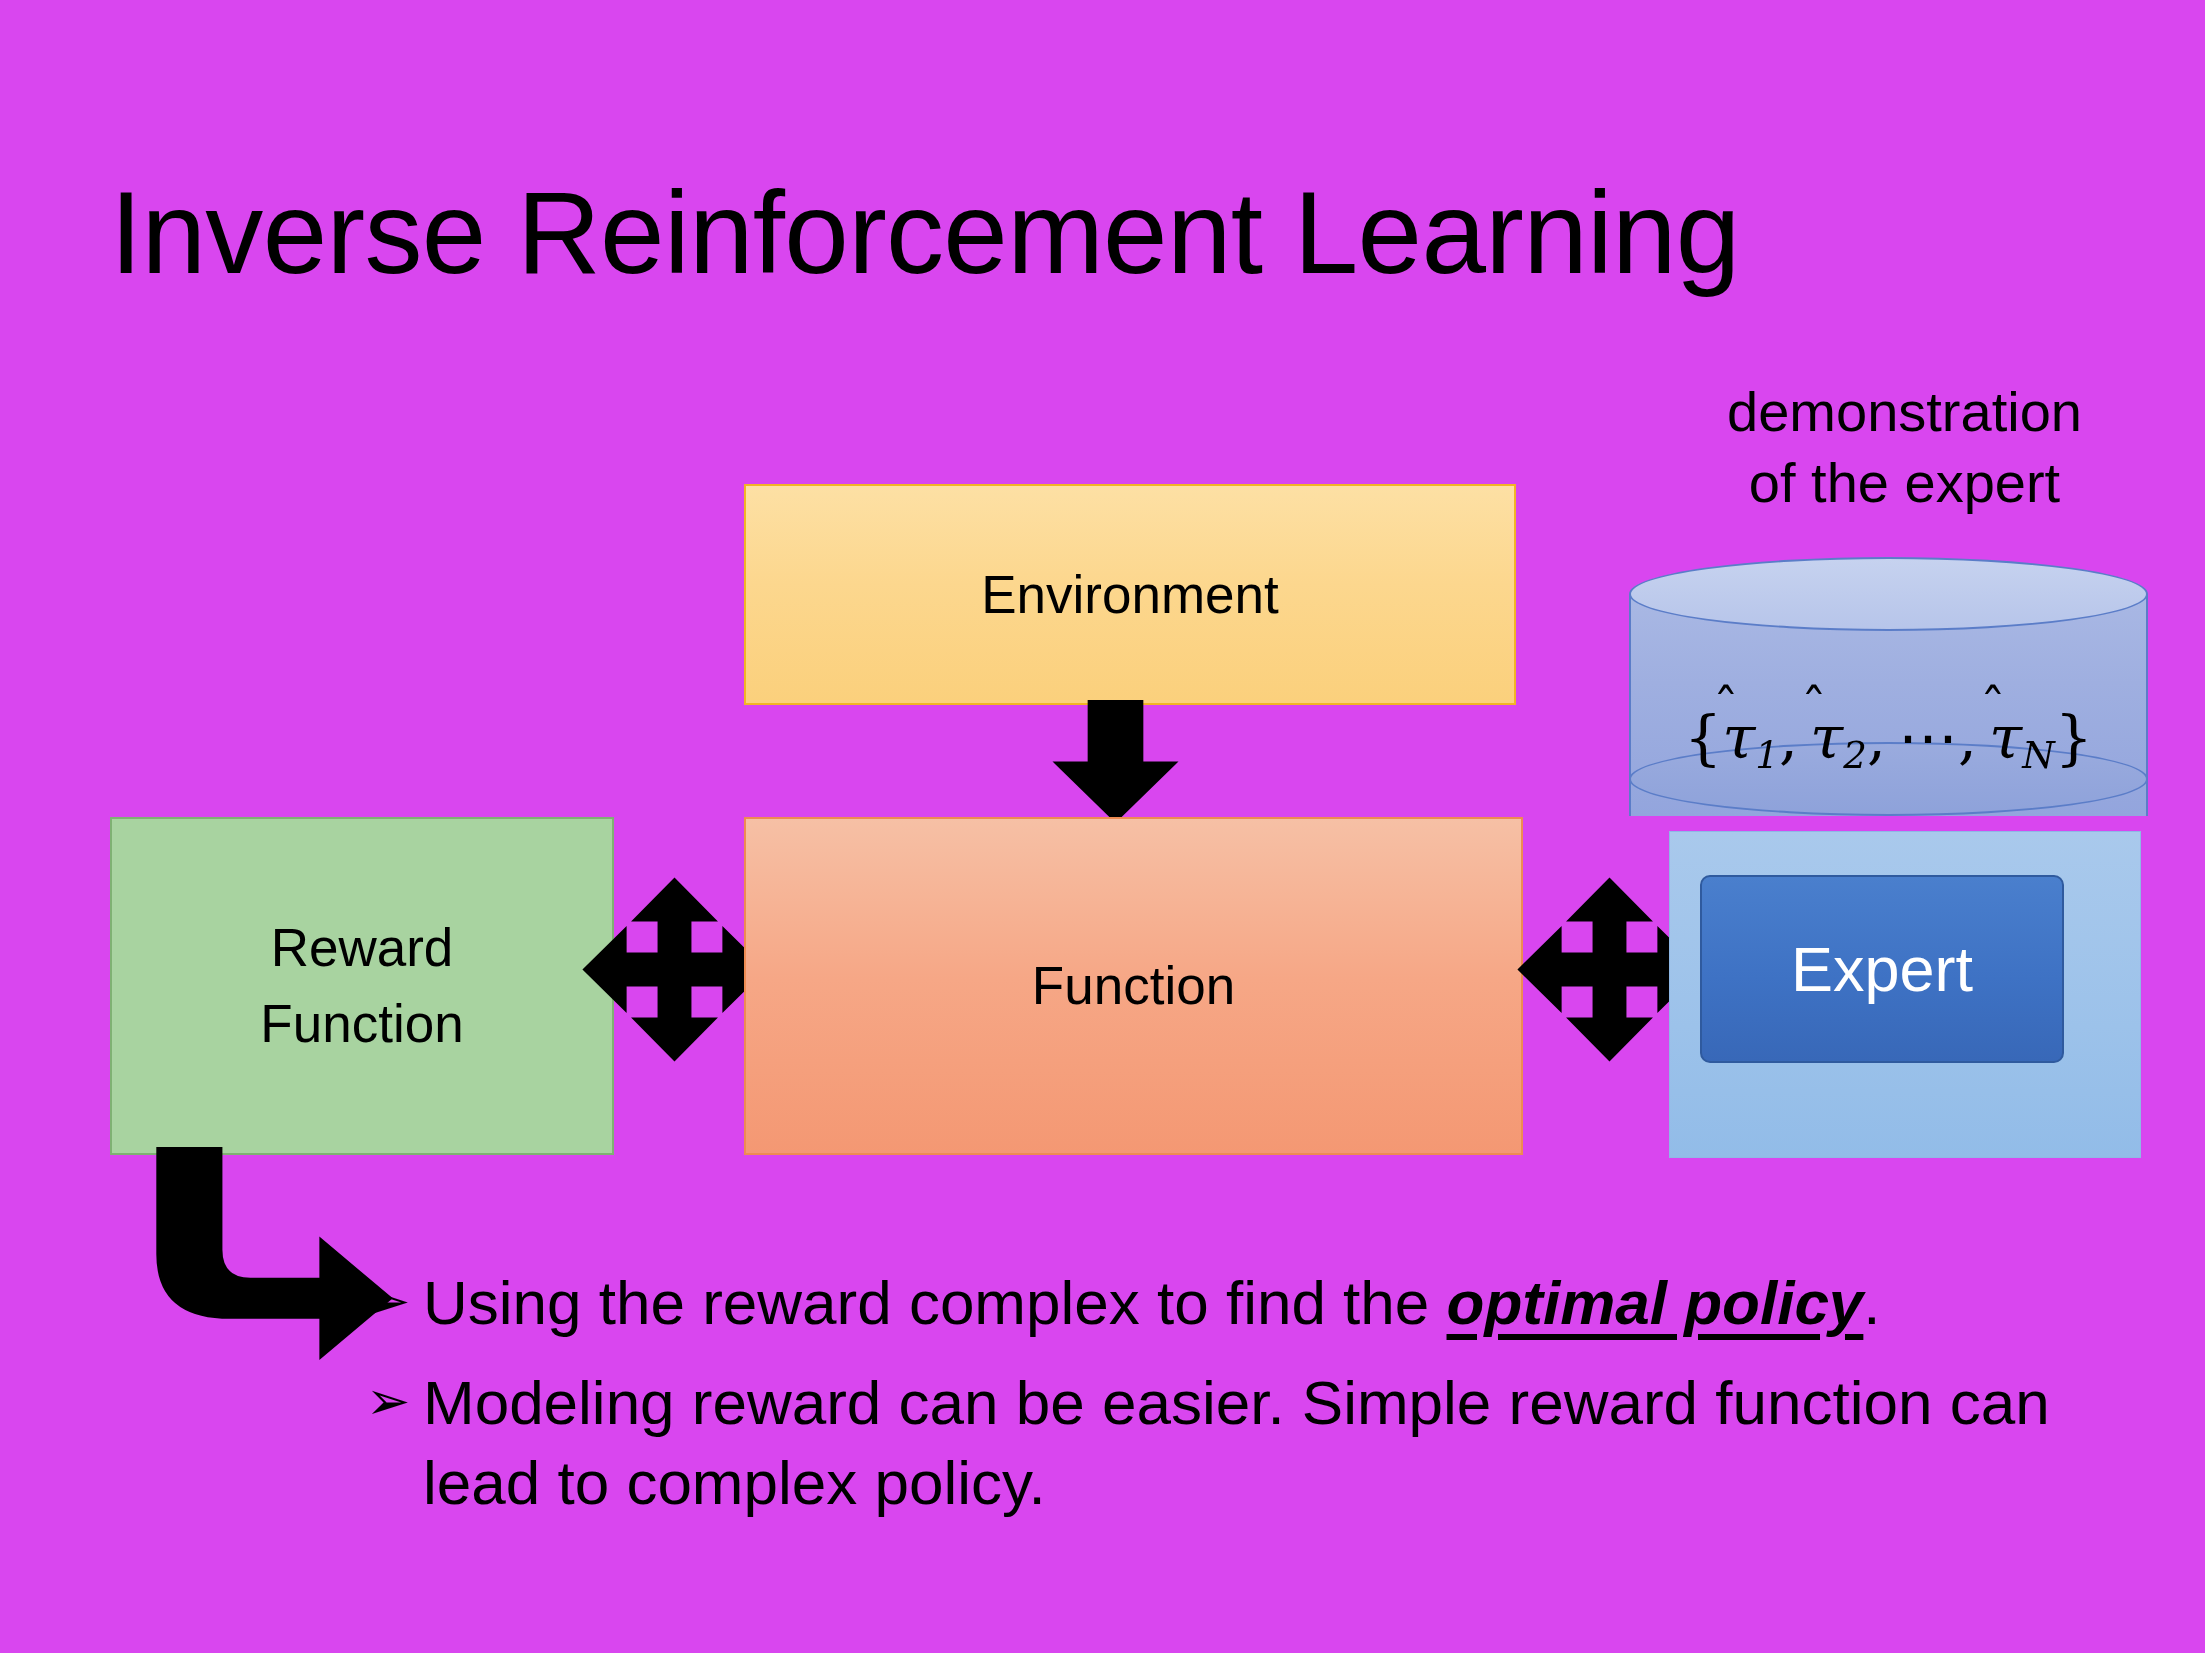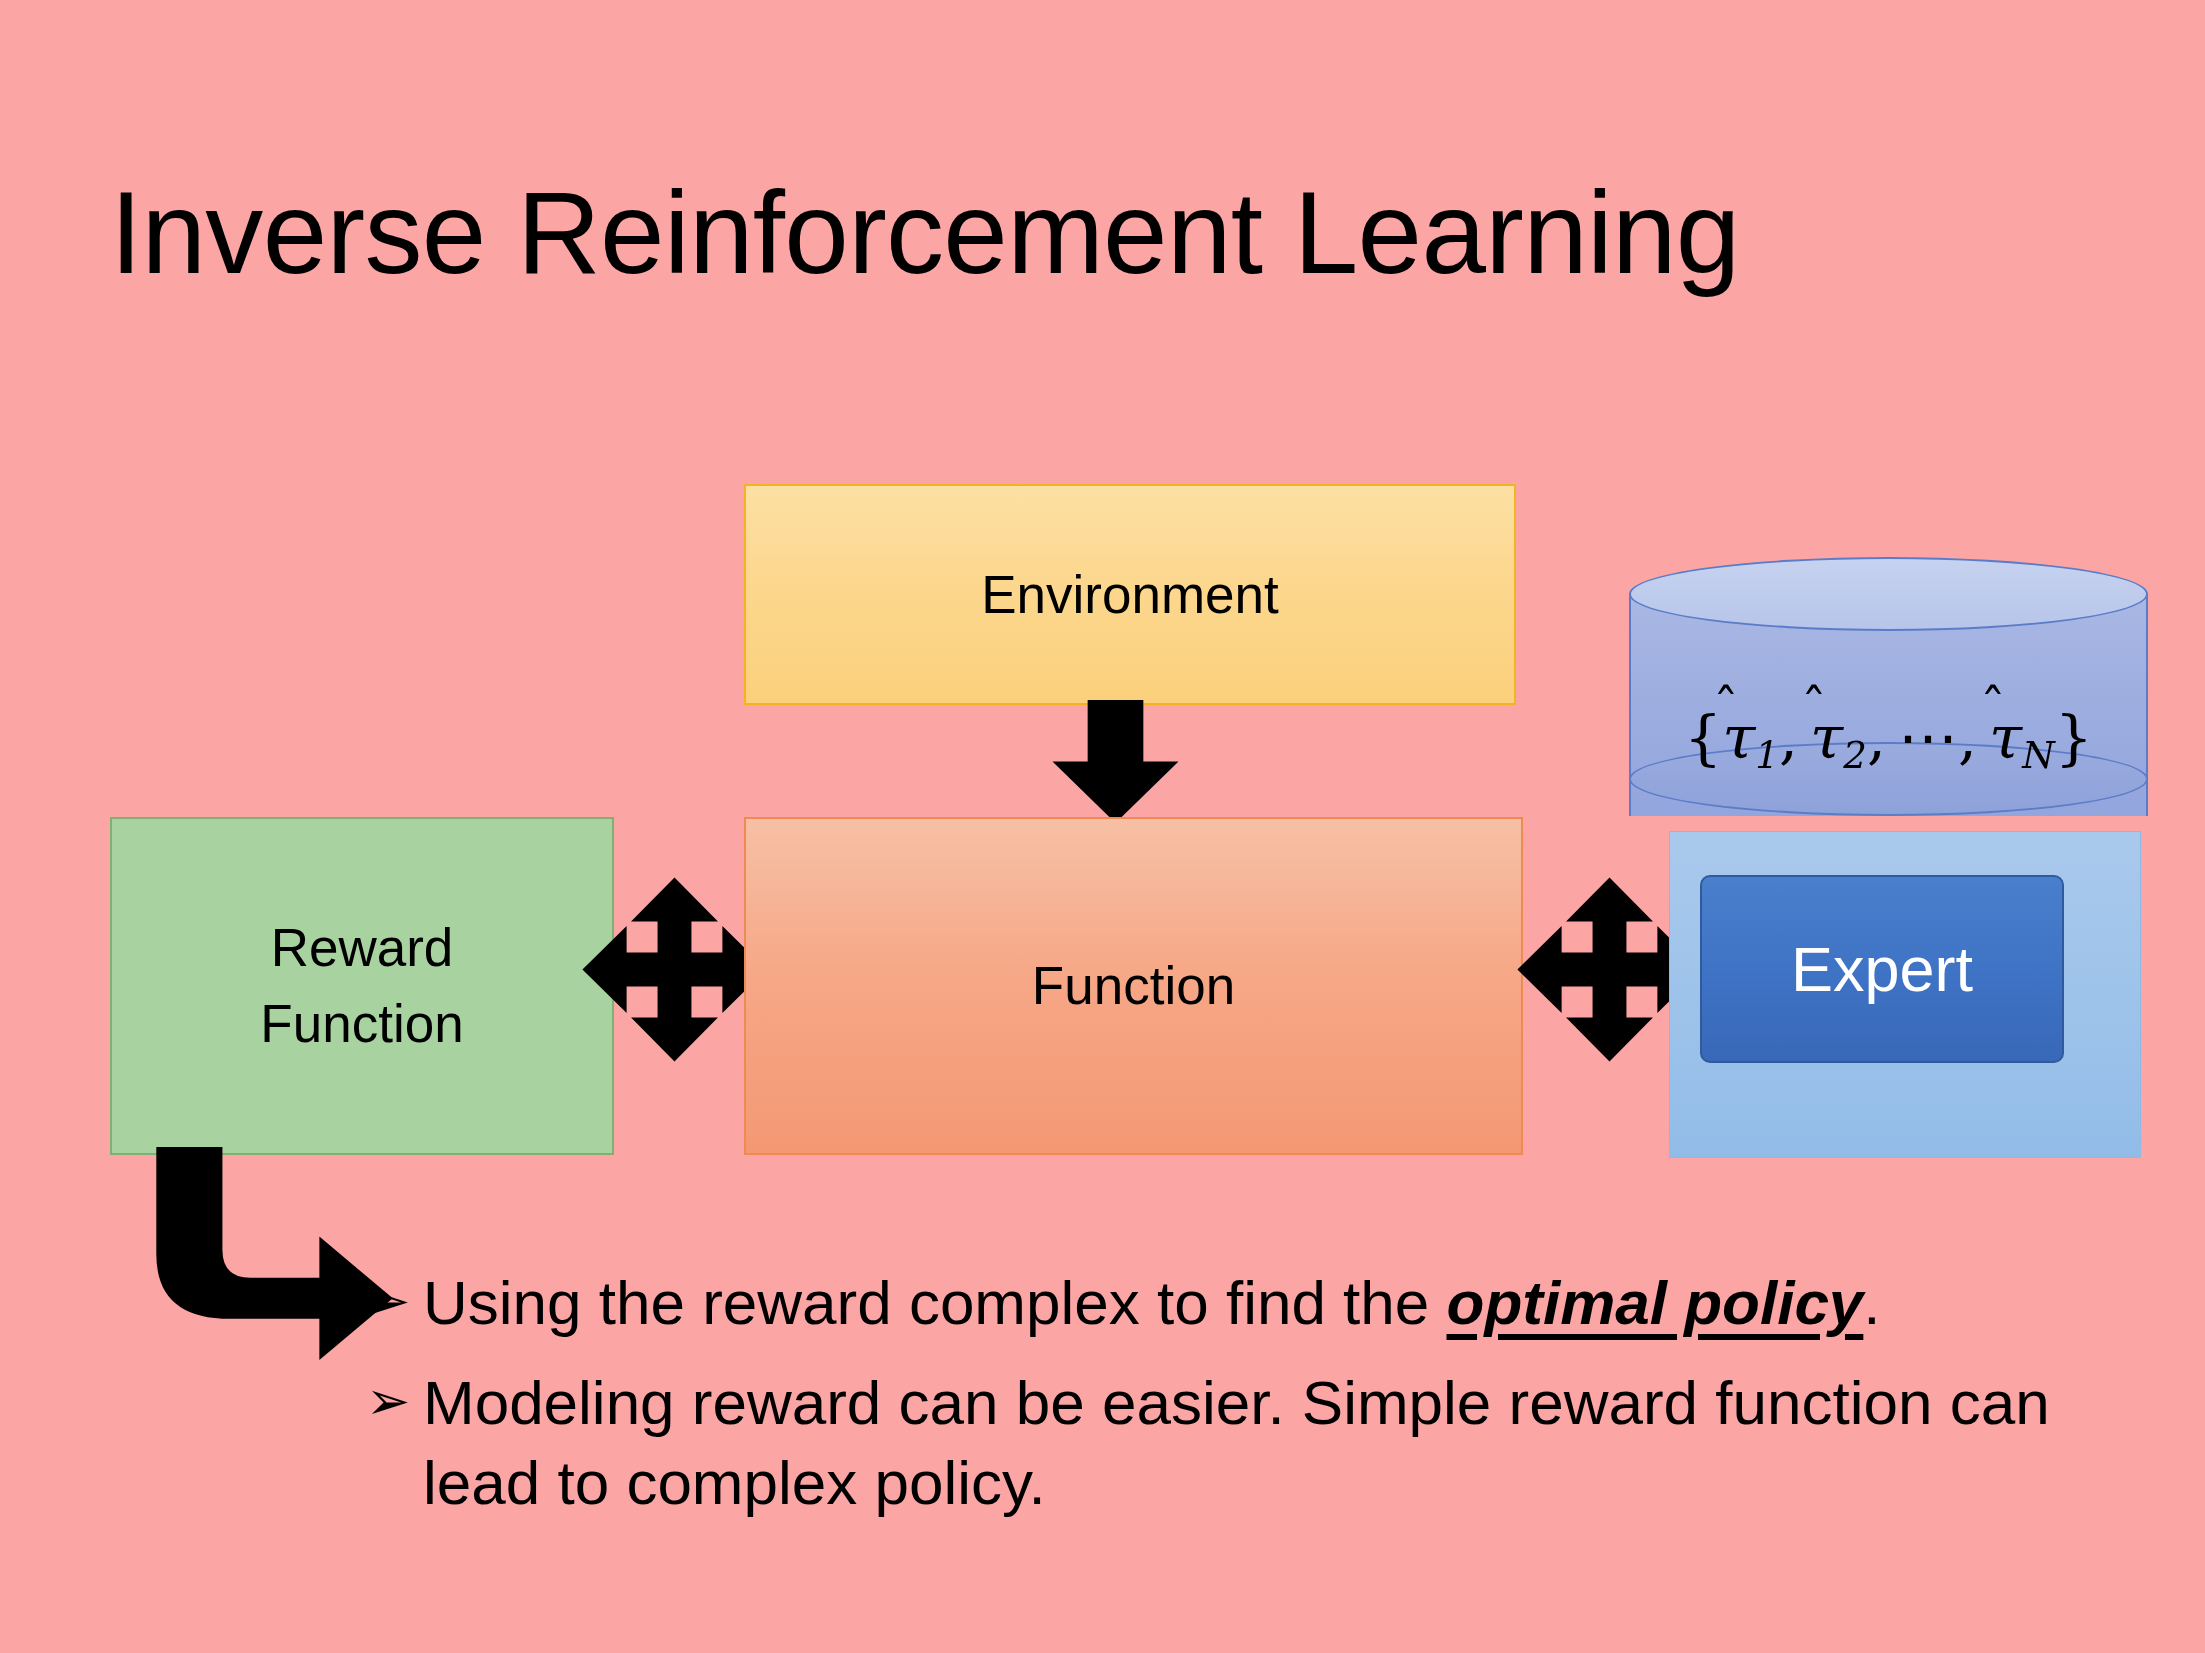--- a/index.html
+++ b/index.html
@@ -7,21 +7,21 @@
     padding: 0;
     background: #ffffff;
   }
   body {
     font-family: "Liberation Sans", sans-serif;
   }
   #slide {
     position: relative;
     width: 2205px;
     height: 1654px;
-    background: #fca5a5;
+    background: #d946ef;
     overflow: hidden;
   }
 
   
   #slide-title {
     position: absolute;
     left: 110px;
     top: 175px;
     width: 1985px;
     font-size: 116px;
@@ -260,20 +260,24 @@
     </span>
   </div>
 
   <svg id="quad-right" class="arrow-svg" width="193" height="193" viewBox="0 0 262 262">
     <polygon fill="#000000" points="
       131,6 190,66 154,66 154,108 196,108 196,72 256,131 196,190 196,154 154,154
       154,196 190,196 131,256 72,196 108,196 108,154 66,154 66,190 6,131 66,72
       66,108 108,108 108,66 72,66"></polygon>
   </svg>
 
+  <div id="demo-label">
+    <span>demonstration</span>
+    <span>of the expert</span>
+  </div>
 
   <div id="expert-panel"></div>
 
   <div id="cylinder">
     <div id="cyl-body"></div>
     <div id="cyl-bottom"></div>
     <div id="cyl-top"></div>
     <div id="cyl-formula">
       <span>{</span><span class="hat-tau"><span class="hat">̂</span><i>τ</i></span><sub>1</sub><span>,</span> <span class="hat-tau"><span class="hat">̂</span><i>τ</i></span><sub>2</sub><span>,</span> <span>⋯</span><span>,</span> <span class="hat-tau"><span class="hat">̂</span><i>τ</i></span><sub>N</sub><span>}</span>
     </div>

